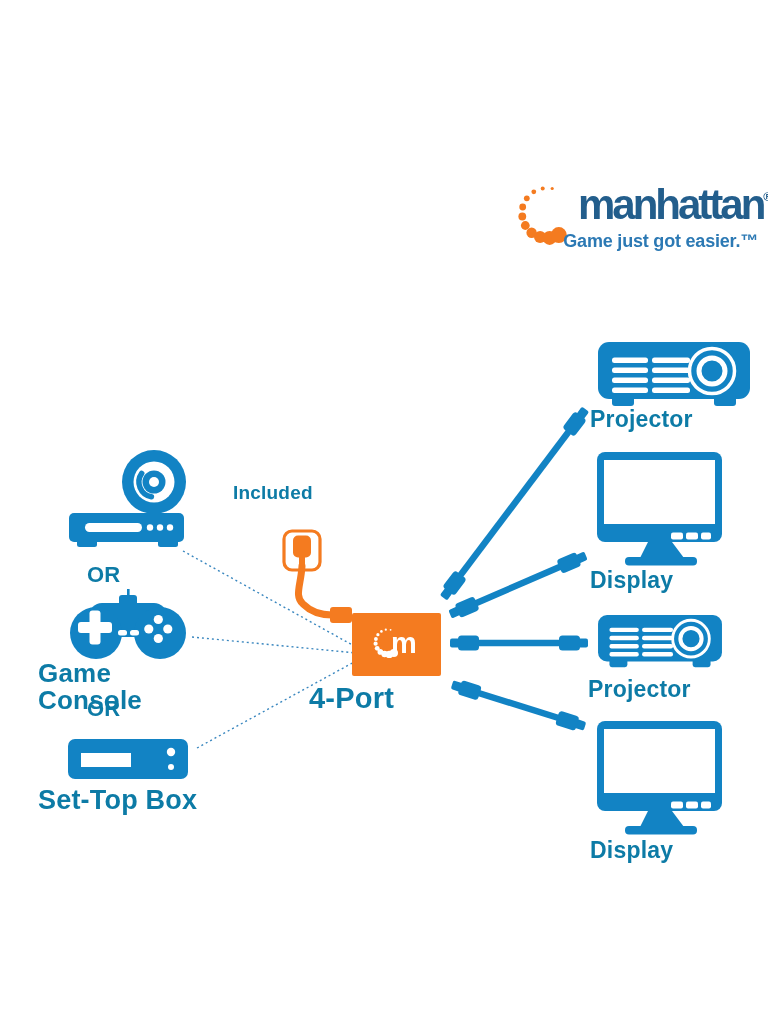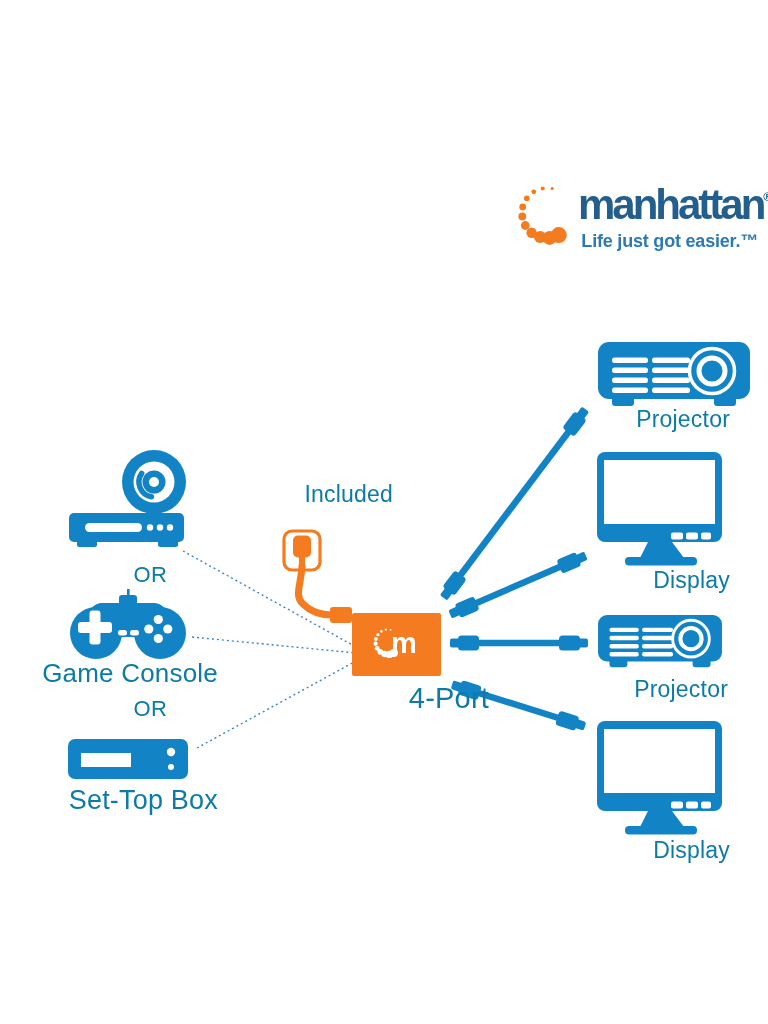--- a/index.html
+++ b/index.html
@@ -2,21 +2,21 @@
 <html><head>
 <meta charset="utf-8">
 <style>
   html,body{margin:0;padding:0;background:#ffffff;}
   .page{
     position:relative;width:768px;height:1024px;background:#ffffff;overflow:hidden;
     font-family:"Liberation Sans", sans-serif;
   }
   .abs{position:absolute;}
   .label{
-    position:absolute;text-align:right;color:#0d7ba6;font-weight:normal;
+    position:absolute;text-align:left;color:#0d7ba6;font-weight:bold;
     letter-spacing:.2px;line-height:1.04;
   }
   .brand-text{
     position:absolute;left:578px;top:184px;
     font-size:42px;font-weight:bold;color:#235e8c;letter-spacing:-3px;line-height:1;
     white-space:nowrap;
   }
   .brand-text sup{font-size:13px;letter-spacing:0;vertical-align:18px;}
   .tagline{
     position:absolute;left:508px;top:231px;width:250px;text-align:right;
@@ -102,21 +102,21 @@
         <circle cx="13.8" cy="22.3" r="2.9"></circle>
       <circle cx="9.7" cy="31.0" r="3.4"></circle>
         <circle cx="9.3" cy="40.5" r="3.9"></circle>
       <circle cx="12.3" cy="49.5" r="4.4"></circle>
         <circle cx="18.6" cy="56.7" r="5.2"></circle>
       <circle cx="27.1" cy="61.0" r="6.1"></circle>
         <circle cx="36.6" cy="61.9" r="7.0"></circle>
       <circle cx="45.8" cy="59.1" r="8.0"></circle>
     </svg>
     <div class="brand-text"><span>manhattan</span><sup>®</sup></div>
-    <div class="tagline">Life just got easier.™</div>
+    <div class="tagline">Game just got easier.™</div>
   </div>
 
 
   <svg class="abs" style="left:121px;top:449px" width="66" height="66" viewBox="0 0 66 66">
     <circle cx="33" cy="33" r="32" fill="#1283c4"></circle>
     <circle cx="33" cy="33" r="20.5" fill="#ffffff"></circle>
     <path d="M30.4,47.8 A15,15 0 0 1 20.7,24.4" stroke="#1283c4" stroke-width="5.5" stroke-linecap="round" fill="none"></path>
     <circle cx="33" cy="33" r="11.5" fill="#1283c4"></circle>
     <circle cx="33" cy="33" r="5" fill="#ffffff"></circle>
   </svg>
@@ -155,21 +155,21 @@
 
   <svg class="abs" style="left:67px;top:737px" width="122" height="43" viewBox="0 0 122 43">
     <rect x="1" y="2" width="120" height="40" rx="7" fill="#1283c4"></rect>
     <rect x="14" y="16" width="50" height="14" fill="#ffffff"></rect>
     <circle cx="104" cy="15" r="4.2" fill="#ffffff"></circle>
     <circle cx="104" cy="30" r="3" fill="#ffffff"></circle>
   </svg>
 
   <div class="label" style="left:38px;top:786px;width:180px;font-size:27px">Set-Top Box</div>
 
-  <div class="label" style="left:233px;top:483px;width:160px;font-size:23px">
+  <div class="label" style="left:233px;top:483px;width:160px;font-size:19px">
     <div>Included</div>
   </div>
 
   <svg class="abs" style="left:282px;top:529px" width="40" height="43" viewBox="0 0 40 43">
     <rect x="2" y="2" width="36" height="39" rx="8" fill="none" stroke="#f47b20" stroke-width="3.2"></rect>
     <rect x="11" y="6.5" width="18" height="22" rx="5" fill="#f47b20"></rect>
     <rect x="17" y="26" width="6" height="15" fill="#f47b20"></rect>
   </svg>
 
   <div class="splitter-box">

